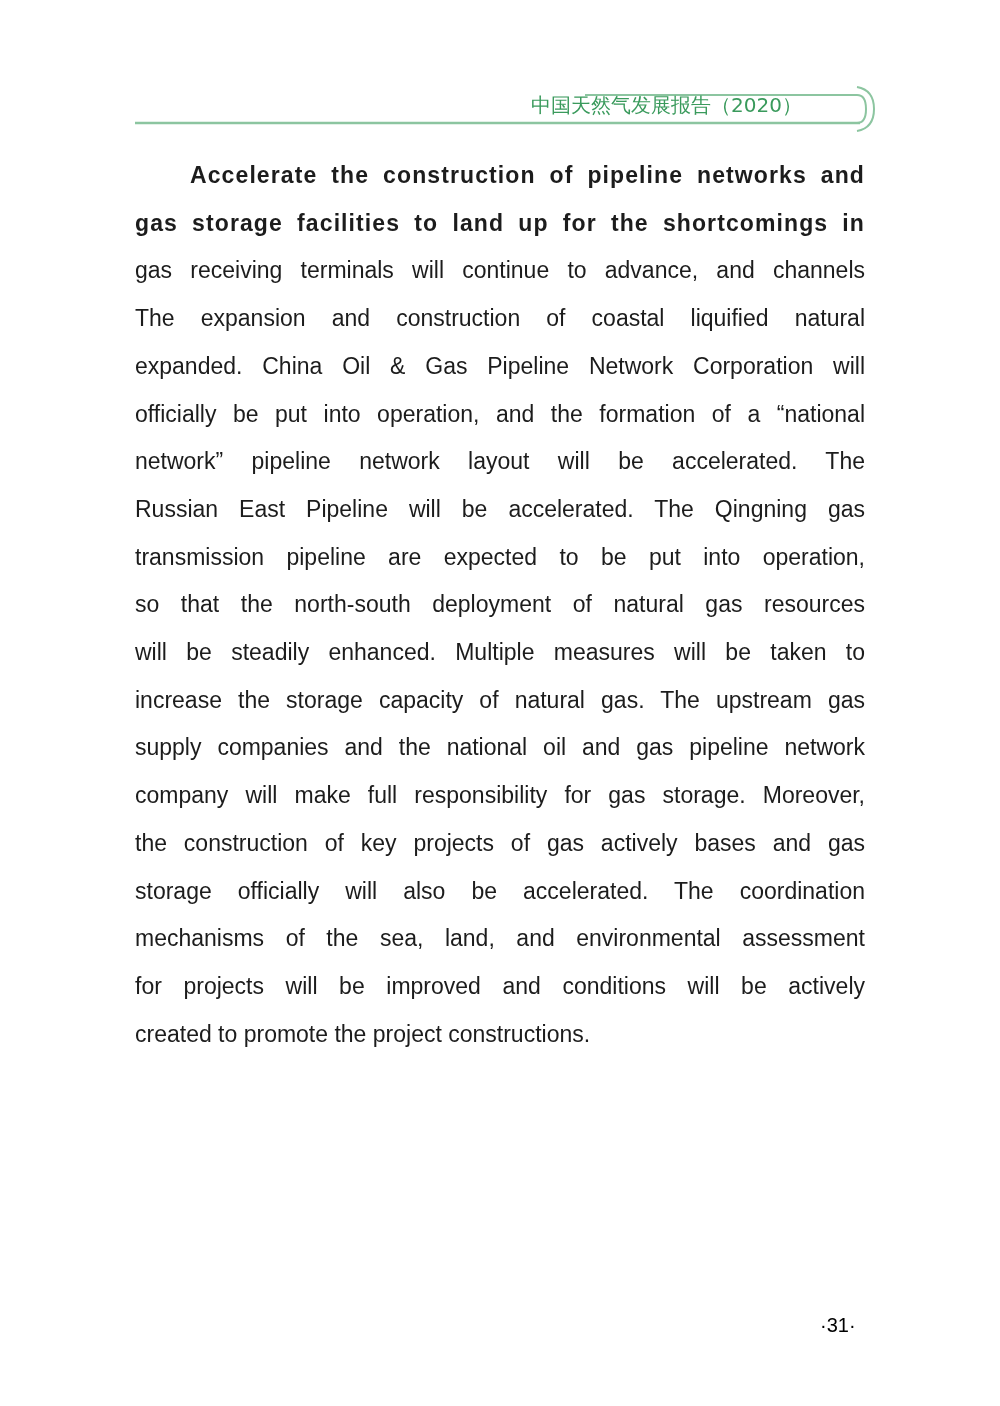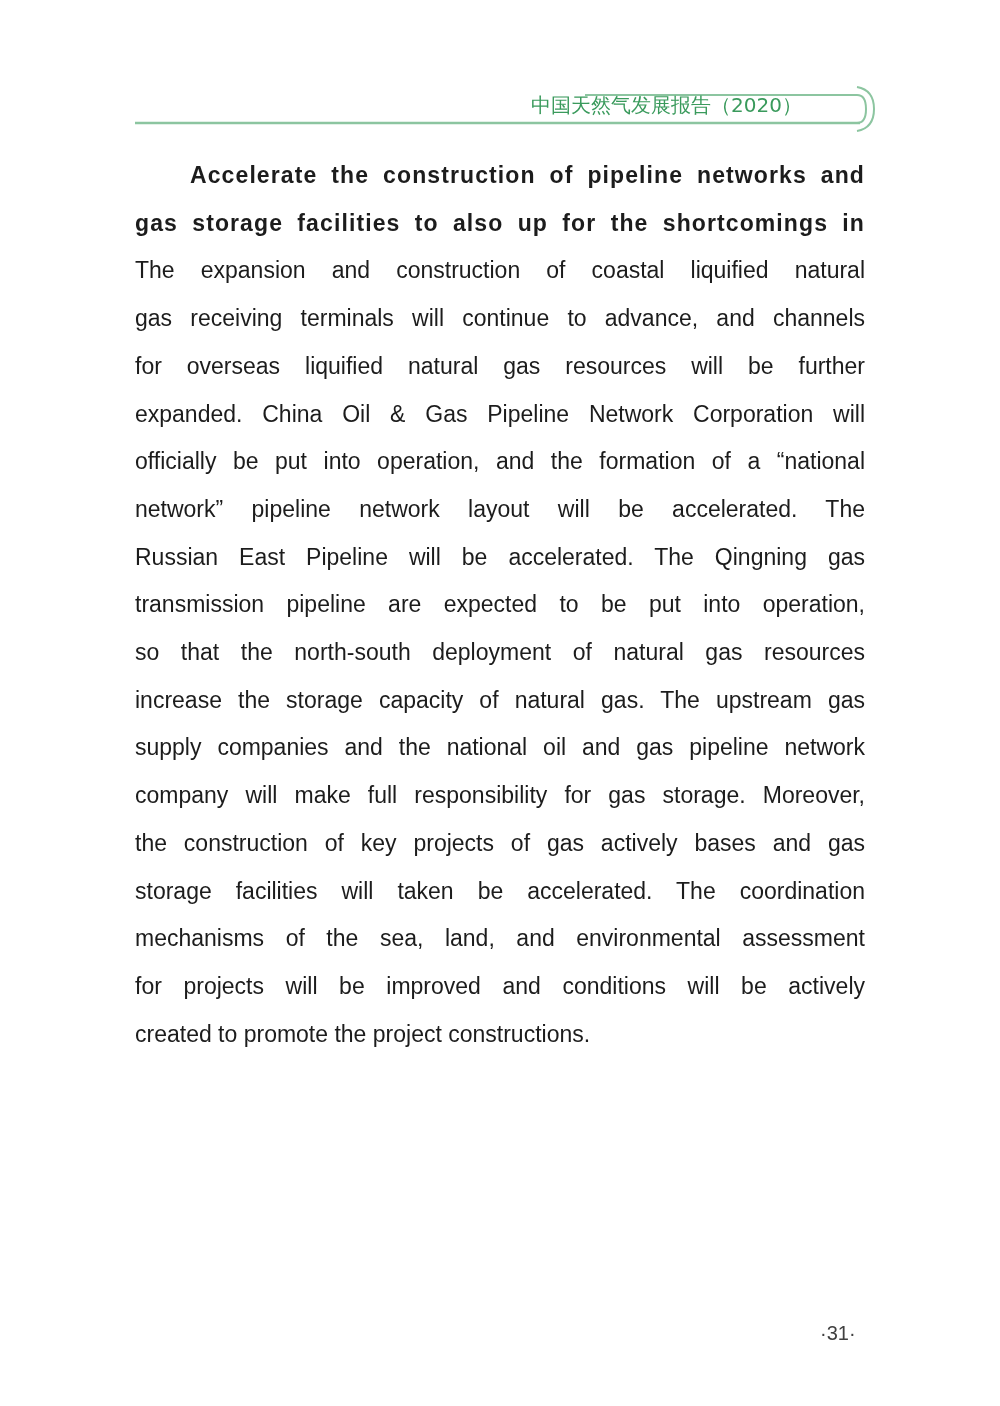--- a/index.html
+++ b/index.html
@@ -18,21 +18,21 @@
       text-align-last: left;
     }
     .lead {
       font-weight: bold; letter-spacing: 1.1px;
     }
     .line { display: block; text-align: justify; text-align-last: justify; white-space: nowrap; }
     .line.last { text-align-last: left; }
     .indent { padding-left: 55px; }
     .page-number {
       position: absolute; left: 820px; top: 1314px;
-      font-family: "Liberation Sans", sans-serif; font-size: 20px; color: #404040; margin-top: 8px;
+      font-family: "Liberation Sans", sans-serif; font-size: 20px; color: #000000;
     }
   </style>
 </head>
 <body>
 
 <div class="header-wrap">
   <svg class="header-svg" width="1000" height="140">
 
     <line x1="135" y1="123" x2="860" y2="123" stroke="#8cc5a0" stroke-width="2.5"></line>
 
@@ -40,33 +40,33 @@
 
     <path d="M857 95 Q866 95 866 109 Q866 123 857 123" fill="none" stroke="#8cc5a0" stroke-width="2"></path>
 
     <path d="M857 87 Q874 90 874 109 Q874 128 857 131" fill="none" stroke="#8cc5a0" stroke-width="2"></path>
   </svg>
   <div class="header-title">中国天然气发展报告（2020）</div>
 </div>
 
 <div class="body-text">
   <span class="line lead indent">Accelerate the construction of pipeline networks and</span>
-  <span class="line lead">gas storage facilities to also up for the shortcomings in</span>
+  <span class="line lead">gas storage facilities to land up for the shortcomings in</span>
+  <span class="line">gas receiving terminals will continue to advance, and channels</span>
   <span class="line">The expansion and construction of coastal liquified natural</span>
-  <span class="line">gas receiving terminals will continue to advance, and channels</span>
-  <span class="line">for overseas liquified natural gas resources will be further</span>
   <span class="line">expanded. China Oil &amp; Gas Pipeline Network Corporation will</span>
   <span class="line">officially be put into operation, and the formation of a “national</span>
   <span class="line">network” pipeline network layout will be accelerated. The</span>
   <span class="line">Russian East Pipeline will be accelerated. The Qingning gas</span>
   <span class="line">transmission pipeline are expected to be put into operation,</span>
   <span class="line">so that the north-south deployment of natural gas resources</span>
+  <span class="line">will be steadily enhanced. Multiple measures will be taken to</span>
   <span class="line">increase the storage capacity of natural gas. The upstream gas</span>
   <span class="line">supply companies and the national oil and gas pipeline network</span>
   <span class="line">company will make full responsibility for gas storage. Moreover,</span>
   <span class="line">the construction of key projects of gas actively bases and gas</span>
-  <span class="line">storage facilities will taken be accelerated. The coordination</span>
+  <span class="line">storage officially will also be accelerated. The coordination</span>
   <span class="line">mechanisms of the sea, land, and environmental assessment</span>
   <span class="line">for projects will be improved and conditions will be actively</span>
   <span class="line last">created to promote the project constructions.</span>
 </div>
 
 <div class="page-number">·31·</div>
 
 </body></html>

